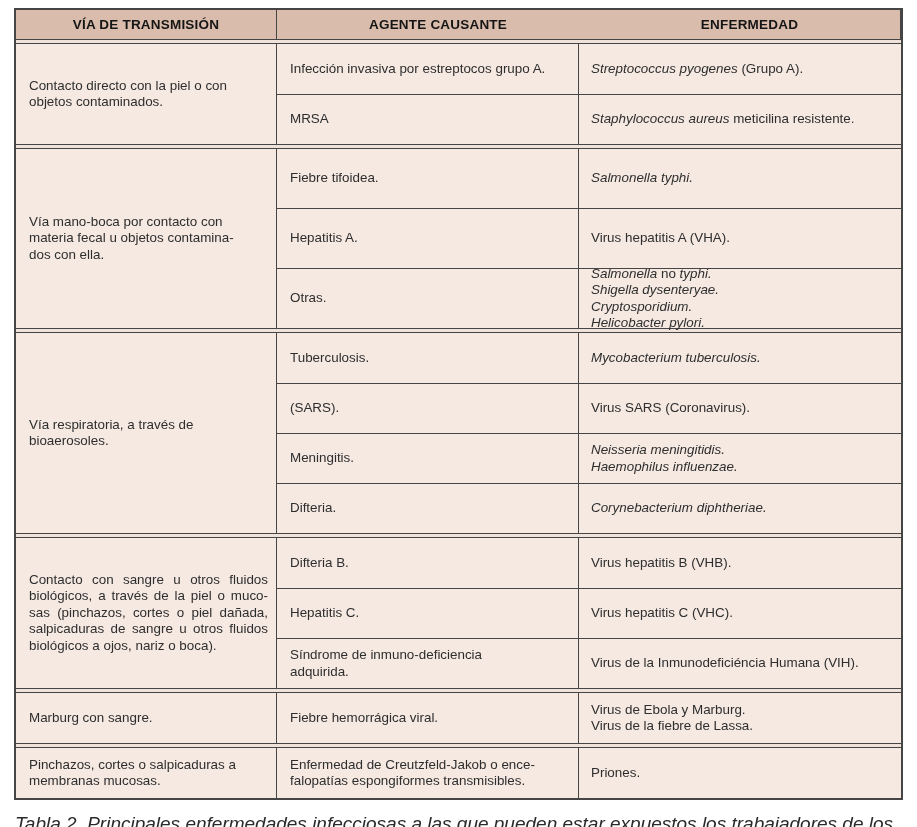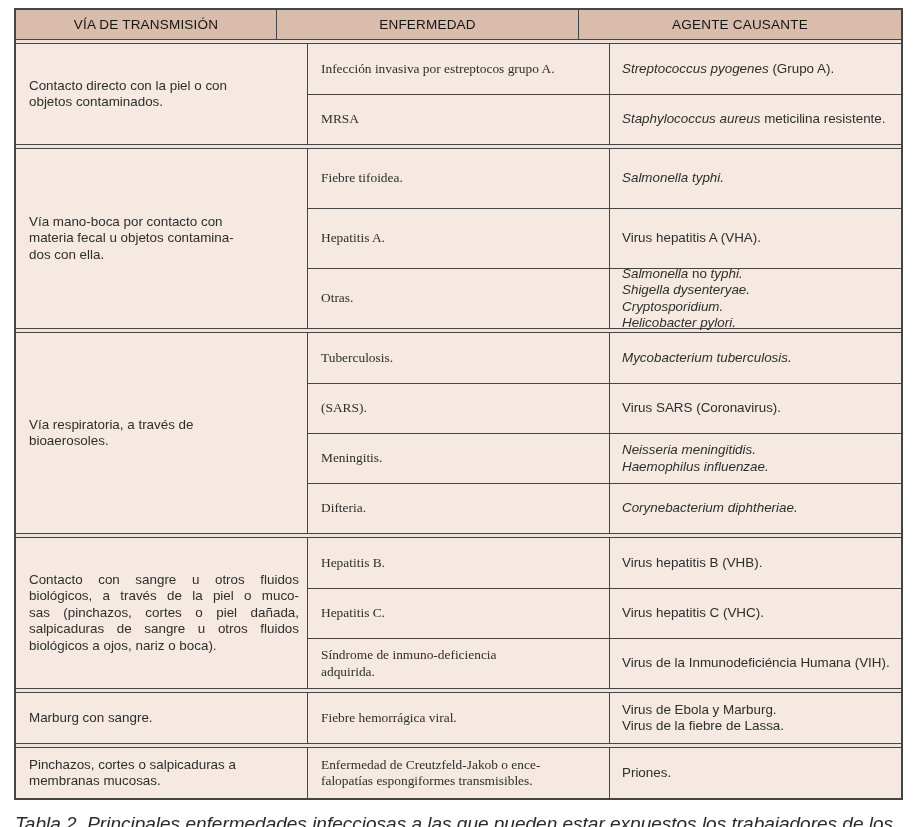--- a/index.html
+++ b/index.html
@@ -25,48 +25,48 @@
     gap:3px;
   }
   .thead{
     display:flex;
     background:var(--header-bg);
     border-bottom:1.5px solid var(--border);
     height:30px;
   }
   .th{
     display:flex;align-items:center;justify-content:center;
-    font-weight:normal;font-size:13.5px;letter-spacing:.2px;
+    font-weight:bold;font-size:13.5px;letter-spacing:.2px;
     color:#151515;
   }
   .th.c1{width:261px;border-right:1.5px solid var(--border);}
   .th.c2{width:302px;border-right:1.5px solid var(--border);}
   .th.c3{flex:1;}
   .group{
     display:flex;
     background:var(--cell-bg);
     border-top:1.5px solid var(--border);
     border-bottom:1.5px solid var(--border);
   }
   .group:last-child{border-bottom:none;}
   .cell{font-size:13.4px;line-height:16.5px;}
   .via-cell{
-    width:292px;
+    width:261px;
     border-right:1.5px solid var(--border);
     padding:6px 8px 6px 13px;
     display:flex;flex-direction:column;justify-content:center;
   }
   .rows{flex:1;display:flex;flex-direction:column;}
   .subrow{display:flex;flex:1;min-height:50px;}
   .subrow + .subrow{border-top:1.5px solid var(--border);}
   .disease-cell{
     width:302px;
     border-right:1.5px solid var(--border);
     padding:6px 8px 6px 13px;
-    display:flex;flex-direction:column;justify-content:center;font-family:Liberation Serif, serif;
+    display:flex;flex-direction:column;justify-content:center;
   }
   .agent-cell{
     flex:1;
     padding:6px 8px 6px 12px;
     display:flex;flex-direction:column;justify-content:center;
   }
   .line{white-space:nowrap;}
   .jline{white-space:normal;text-align:justify;text-align-last:justify;}
   .agent-cell i{font-style:italic;}
   .caption{
@@ -76,22 +76,22 @@
     color:#2a2a2a;
     padding-left:1px;
   }
 </style>
 </head>
 <body>
 
 <div class="table-wrap">
   <div class="thead">
     <div class="th c1">VÍA DE TRANSMISIÓN</div>
+    <div class="th c3">AGENTE CAUSANTE</div>
     <div class="th c2">ENFERMEDAD</div>
-    <div class="th c3">AGENTE CAUSANTE</div>
   </div>
 
   <div style="display:contents"><div class="group">
         <div class="cell via-cell">
           <div class="line">Contacto directo con la piel o con</div>
           <div class="line">objetos contaminados.</div>
         </div>
         <div class="rows">
           <div class="subrow">
             <div class="cell disease-cell">
@@ -189,21 +189,21 @@
         <div class="cell via-cell">
           <div class="line jline">Contacto con sangre u otros fluidos</div>
           <div class="line jline">biológicos, a través de la piel o muco-</div>
           <div class="line jline">sas (pinchazos, cortes o piel dañada,</div>
           <div class="line jline">salpicaduras de sangre u otros fluidos</div>
           <div class="line">biológicos a ojos, nariz o boca).</div>
         </div>
         <div class="rows">
           <div class="subrow">
             <div class="cell disease-cell">
-              <div class="line">Hepatitis B.</div>
+              <div class="line">Difteria B.</div>
             </div>
             <div class="cell agent-cell">
               <div class="line"><span>Virus hepatitis B (VHB).</span></div>
             </div>
           </div>
           <div class="subrow">
             <div class="cell disease-cell">
               <div class="line">Hepatitis C.</div>
             </div>
             <div class="cell agent-cell">

